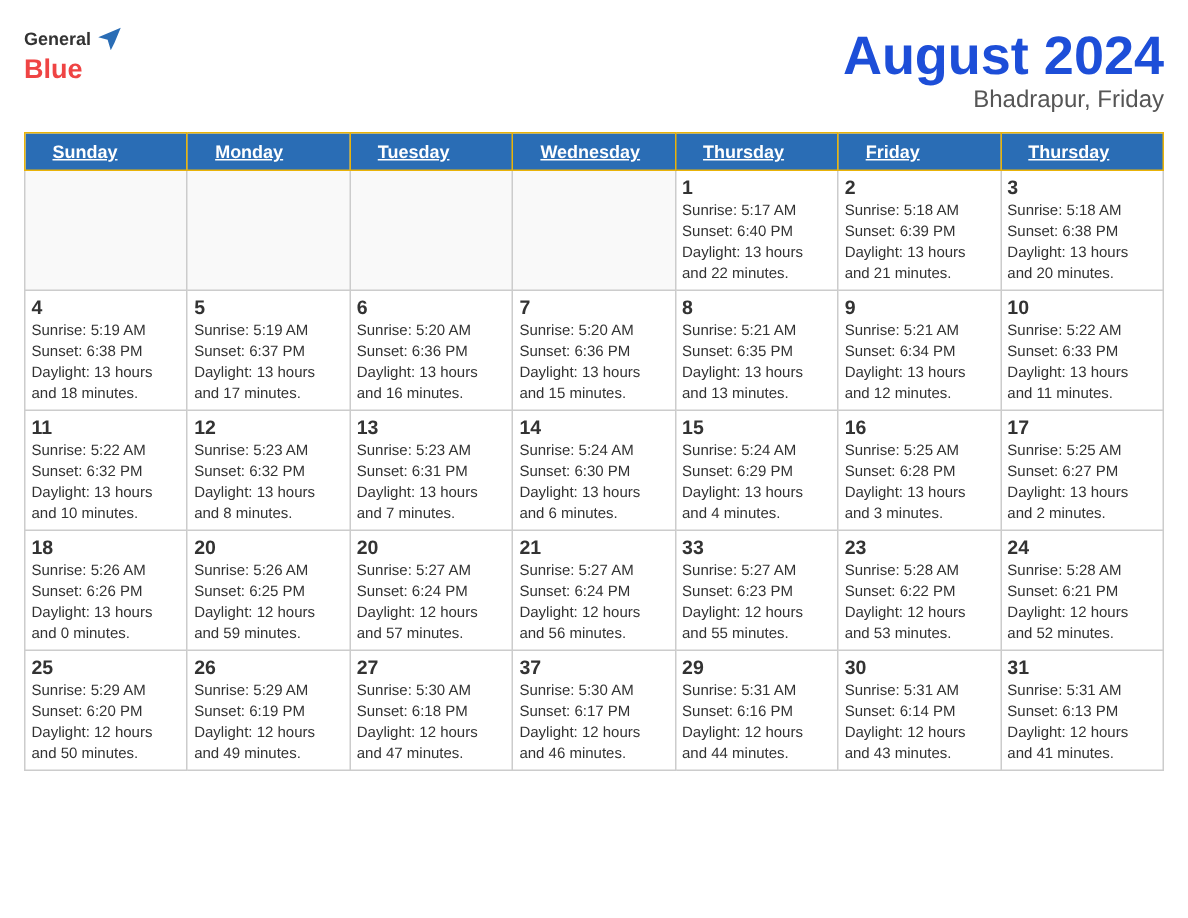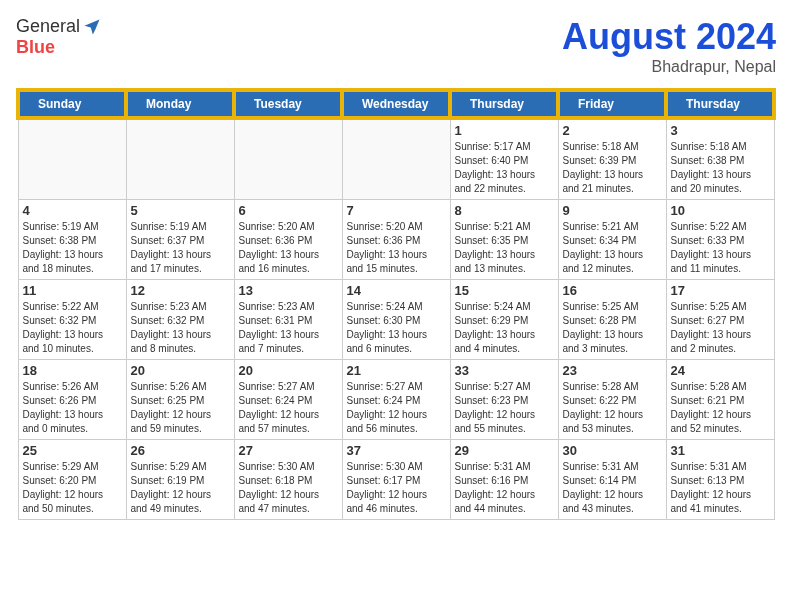--- a/index.html
+++ b/index.html
@@ -19,22 +19,22 @@
     .logo {
       display: flex;
       flex-direction: column;
       align-items: flex-start;
     }
     .logo-text {
       display: flex;
       align-items: center;
     }
     .logo-general {
-      font-size: 18px;
-      font-weight: normal;
+      font-size: 12px;
+      font-weight: bold;
       color: #333;
     }
     .logo-blue {
       font-size: 18px;
       font-weight: bold;
       color: #ef4444;
     }
     .logo-bird {
       width: 20px;
       height: 20px;
@@ -56,21 +56,22 @@
       width: 100%;
       border-collapse: collapse;
       font-size: 11px;
     }
     .calendar th {
       background: #2a6db5;
       color: #fff;
       padding: 5px 18px;
       text-align: left;
       font-size: 12px;
-      border: 4px solid #eab308;
+      border: 1px solid #eab308;
+      text-decoration: underline;
     }
     .calendar td {
       border: 1px solid #ccc;
       vertical-align: top;
       padding: 3px 4px;
       width: 108px;
       min-height: 70px;
       background: #fff;
     }
     .calendar td.empty {
@@ -101,21 +102,21 @@
       <svg class="logo-bird" viewBox="0 0 24 24" fill="#2a6db5">
         <path d="M21 3L3 10.5l7.5 2L13 21l3-6 5-12z"></path>
       </svg>
     </div>
     <div>
       <span class="logo-blue">Blue</span>
     </div>
   </div>
   <div class="title-block">
     <div class="month-year">August 2024</div>
-    <div class="location">Bhadrapur, Nepal</div>
+    <div class="location">Bhadrapur, Friday</div>
   </div>
 </div>
 
 <table class="calendar">
   <thead>
     <tr>
     <th>Sunday</th>
         <th>Monday</th>
         <th>Tuesday</th>
         <th>Wednesday</th>

